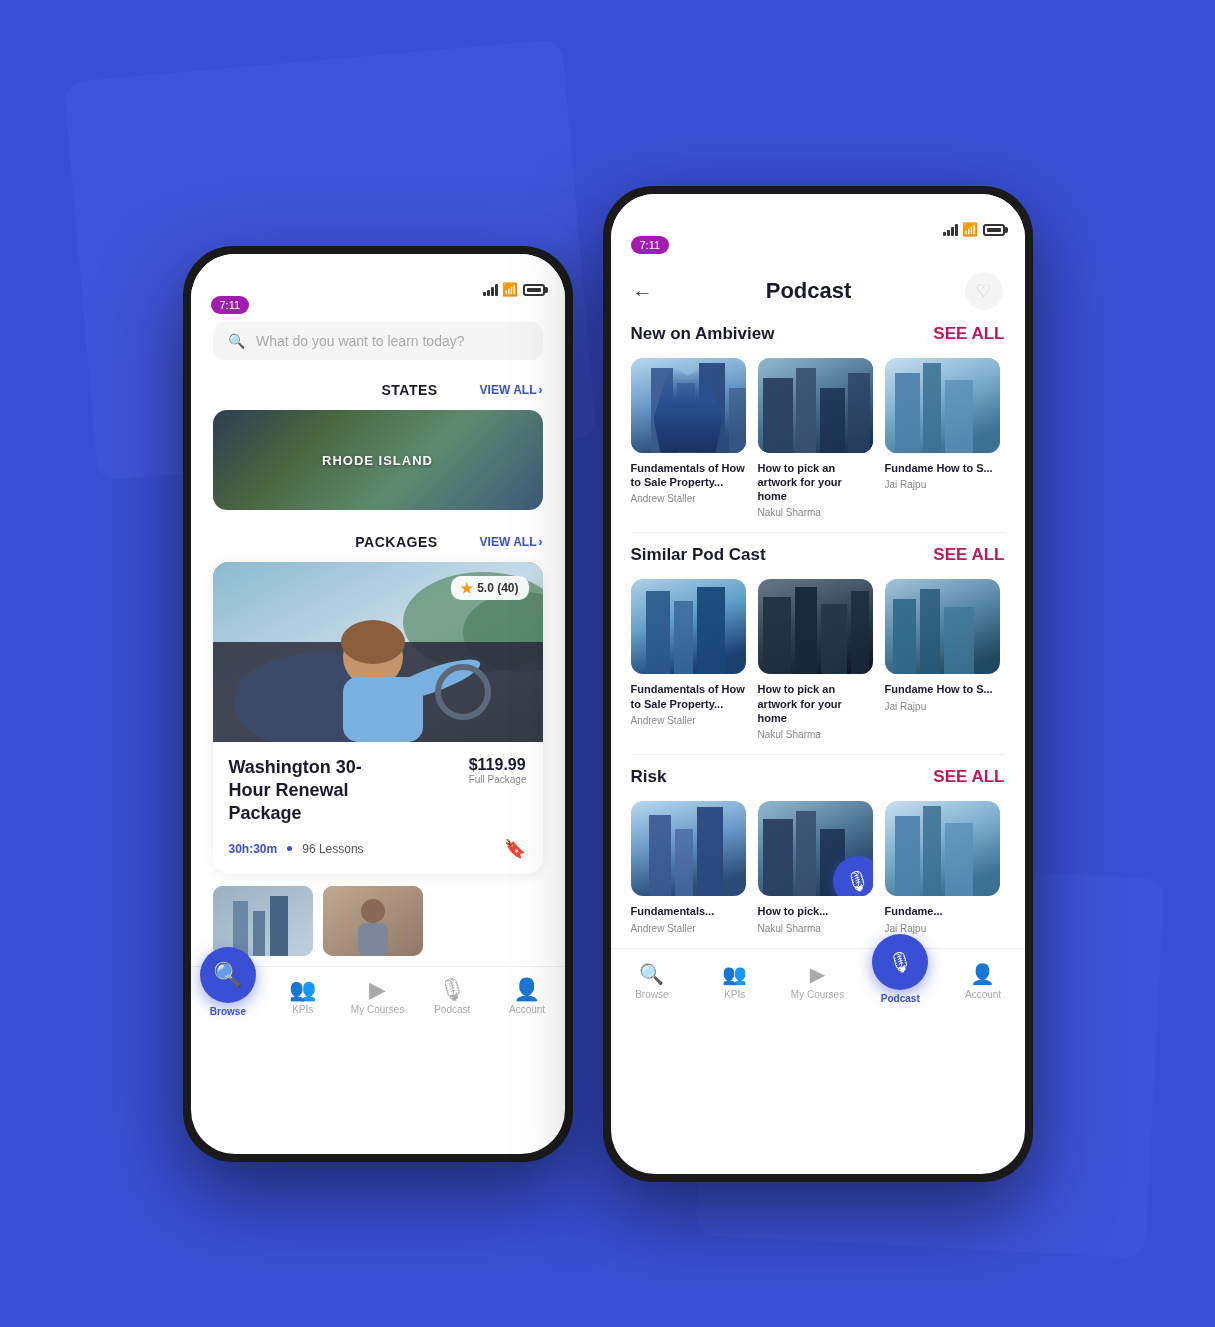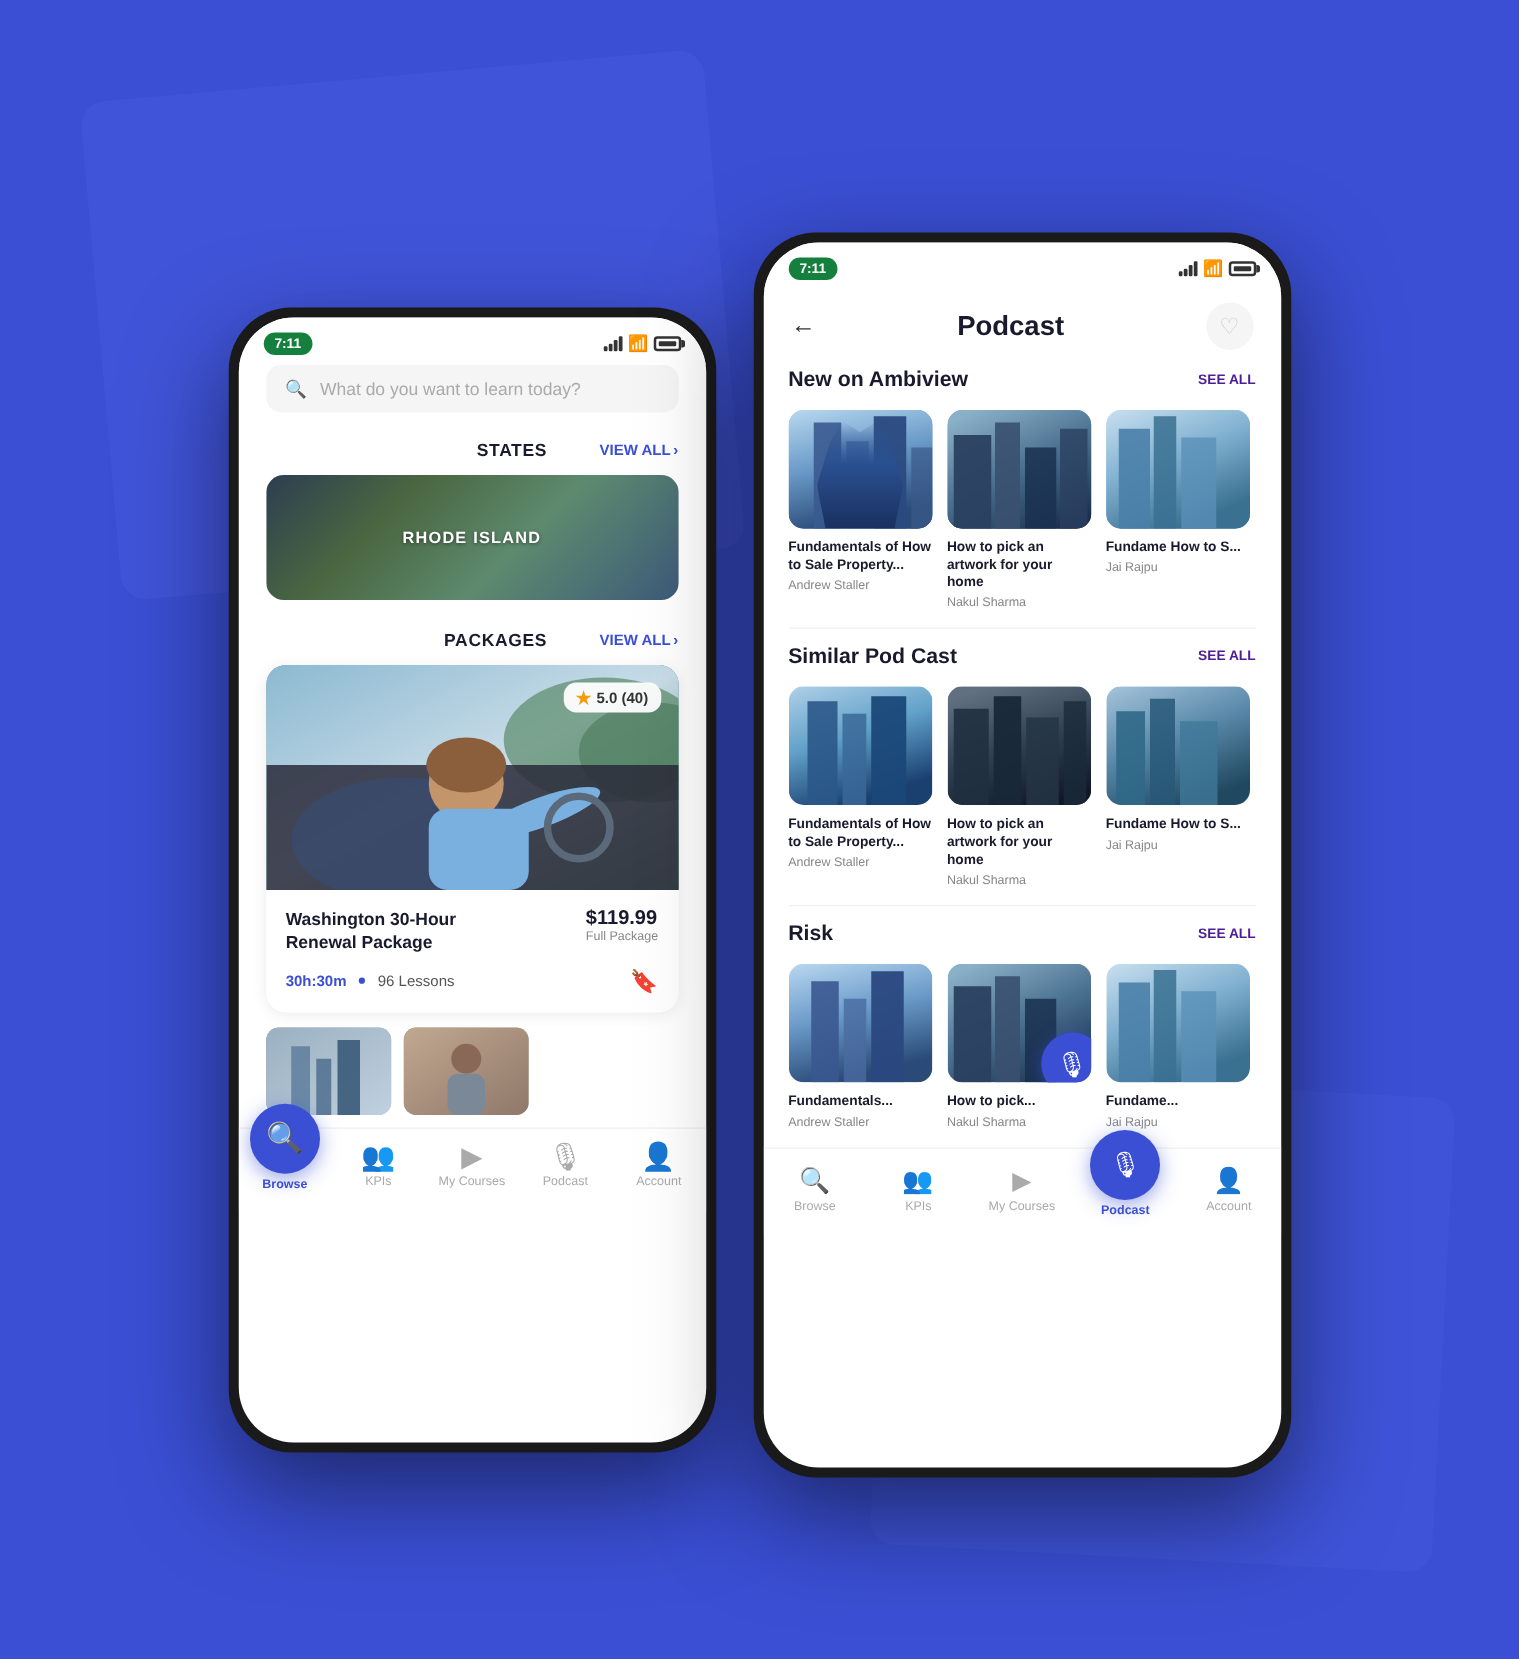--- a/index.html
+++ b/index.html
@@ -68,26 +68,27 @@
     
     .status-bar {
       display: flex;
       justify-content: space-between;
       align-items: center;
       padding: 12px 20px 8px;
       background: #fff;
     }
 
     .status-time {
-      background: #15803d;
+      background: #a21caf;
       color: #fff;
       font-size: 11px;
-      font-weight: 700;
+      font-weight: 400;
       padding: 3px 9px;
       border-radius: 12px;
+      margin-top: 30px;
     }
 
     .status-icons {
       display: flex;
       align-items: center;
       gap: 4px;
       font-size: 12px;
       color: #333;
     }
 
@@ -287,21 +288,21 @@
     .star-icon { color: #f39c12; font-size: 14px; }
 
     .package-info {
       padding: 14px 16px 12px;
       display: flex;
       justify-content: space-between;
       align-items: flex-start;
     }
 
     .package-title {
-      font-size: 14px;
+      font-size: 18px;
       font-weight: 700;
       color: #1a1a2e;
       max-width: 55%;
       line-height: 1.3;
     }
 
     .package-price {
       text-align: left;
     }
 
@@ -462,23 +463,23 @@
       margin-bottom: 14px;
     }
 
     .podcast-sec-title {
       font-size: 17px;
       font-weight: 700;
       color: #1a1a2e;
     }
 
     .see-all-btn {
-      font-size: 11px;
+      font-size: 17px;
       font-weight: 700;
-      color: #4c1d95;
+      color: #be185d;
       margin-left: 16px;
     }
 
     .podcast-cards-row {
       display: flex;
       gap: 12px;
     }
 
     .podcast-card {
       width: 115px;

